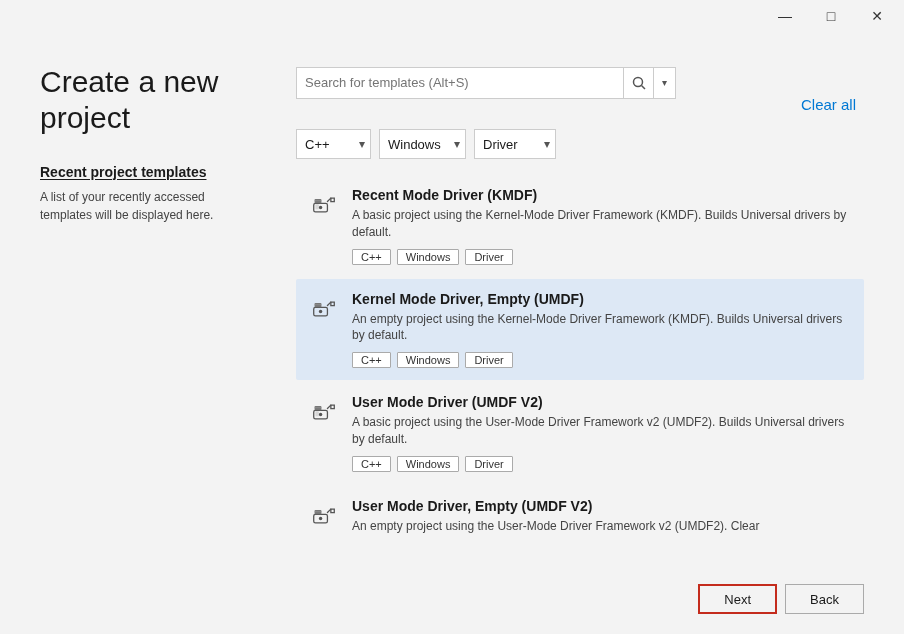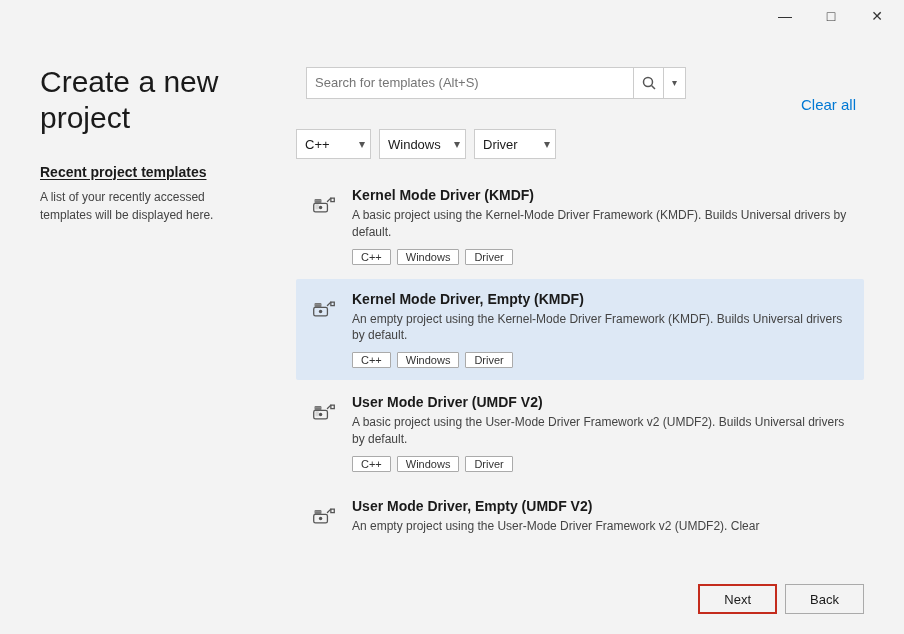--- a/index.html
+++ b/index.html
@@ -100,21 +100,20 @@
     }
 
     .search-container {
       display: flex;
       align-items: center;
       border: 1px solid #ccc;
       background: white;
       height: 32px;
       flex: 1;
       max-width: 380px;
-      margin-left: 10px;
     }
 
     .search-input {
       border: none;
       outline: none;
       padding: 0 8px;
       font-size: 13px;
       color: #666;
       background: transparent;
       flex: 1;
@@ -352,21 +351,21 @@
               <rect x="2" y="12" width="16" height="10" rx="2" fill="none" stroke="#555" stroke-width="1.5"></rect>
               <circle cx="10" cy="17" r="2" fill="#555"></circle>
               <path d="M18 10 L22 6" stroke="#555" stroke-width="1.5" stroke-linecap="round"></path>
               <path d="M22 6 L26 6 L26 10 L22 10 L22 6Z" fill="none" stroke="#555" stroke-width="1.5"></path>
               <rect x="3" y="7" width="8" height="5" rx="1" fill="#777"></rect>
               <line x1="3" y1="9" x2="11" y2="9" stroke="#999" stroke-width="0.8"></line>
               <rect x="4" y="13" width="4" height="6" rx="1" fill="#bbb" opacity="0.5"></rect>
             </svg>
           </div>
           <div class="template-info">
-            <div class="template-name">Kernel Mode Driver (KMDF)</div>
+            <div class="template-name">Recent Mode Driver (KMDF)</div>
             <div class="template-desc">A basic project using the Kernel-Mode Driver Framework (KMDF). Builds Universal drivers by default.</div>
             <div class="template-tags">
               <span class="tag">C++</span>
               <span class="tag">Windows</span>
               <span class="tag">Driver</span>
             </div>
           </div>
         </div>
 
         <div class="template-item selected">
@@ -374,21 +373,21 @@
             <svg width="28" height="28" viewBox="0 0 28 28">
               <rect x="2" y="12" width="16" height="10" rx="2" fill="none" stroke="#555" stroke-width="1.5"></rect>
               <circle cx="10" cy="17" r="2" fill="#555"></circle>
               <path d="M18 10 L22 6" stroke="#555" stroke-width="1.5" stroke-linecap="round"></path>
               <path d="M22 6 L26 6 L26 10 L22 10 L22 6Z" fill="none" stroke="#555" stroke-width="1.5"></path>
               <rect x="3" y="7" width="8" height="5" rx="1" fill="#777"></rect>
               <line x1="3" y1="9" x2="11" y2="9" stroke="#999" stroke-width="0.8"></line>
             </svg>
           </div>
           <div class="template-info">
-            <div class="template-name">Kernel Mode Driver, Empty (KMDF)</div>
+            <div class="template-name">Kernel Mode Driver, Empty (UMDF)</div>
             <div class="template-desc">An empty project using the Kernel-Mode Driver Framework (KMDF). Builds Universal drivers by default.</div>
             <div class="template-tags">
               <span class="tag">C++</span>
               <span class="tag">Windows</span>
               <span class="tag">Driver</span>
             </div>
           </div>
         </div>
 
         <div class="template-item">

